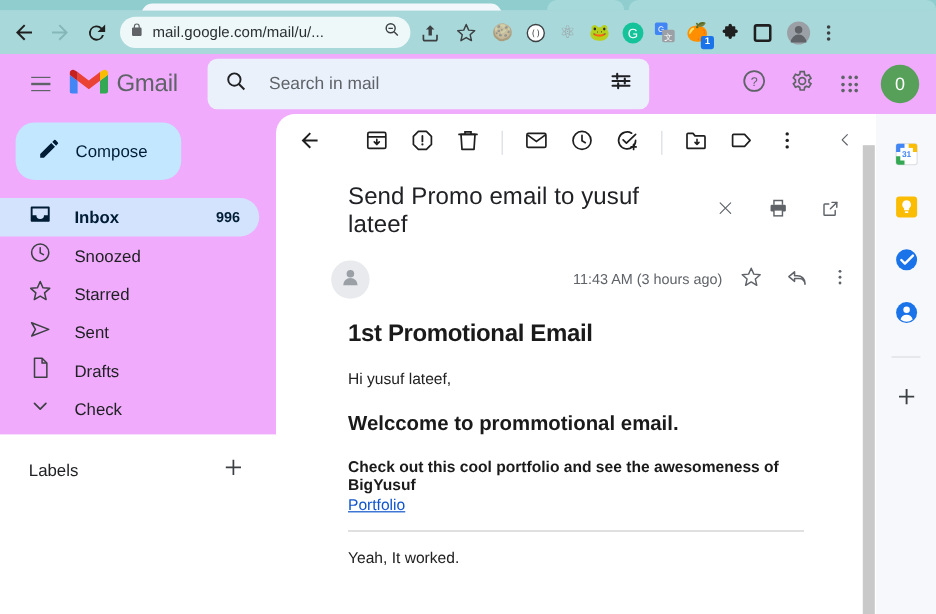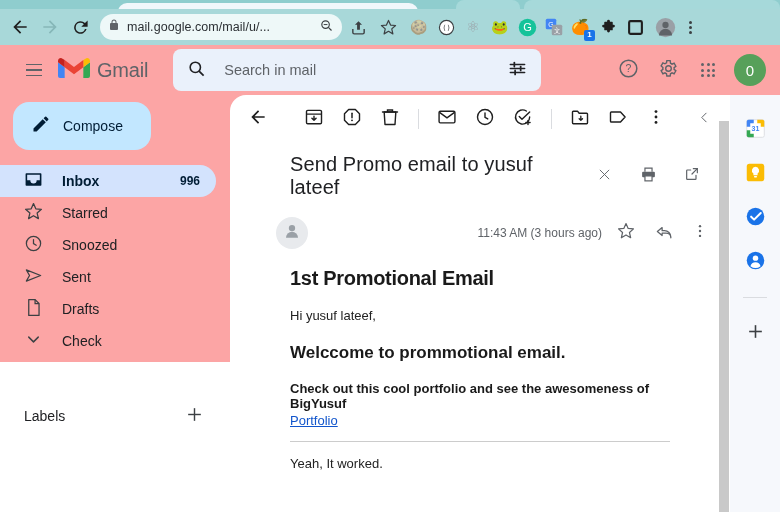--- a/index.html
+++ b/index.html
@@ -57,21 +57,21 @@
   .ext-badge {
     position: absolute; right: -2px; bottom: -2px;
     background: #1a73e8; color: #fff; font-size: 8px; line-height: 10px;
     min-width: 11px; height: 11px; border-radius: 2px; text-align: center;
     font-weight: bold; padding: 0 1px;
   }
   .kebab { width: 22px; display: flex; flex-direction: column; align-items: center; gap: 2px; }
   .kebab i { width: 3px; height: 3px; border-radius: 50%; background: #3c4043; display: block; }
 
   
-  .gmail { position: absolute; top: 45px; left: 0; right: 0; bottom: 0; background: #fca5a5; }
+  .gmail { position: absolute; top: 45px; left: 0; right: 0; bottom: 0; background: #f0abfc; }
 
   .g-header {
     height: 50px; display: flex; align-items: center; padding: 0 8px 0 14px;
   }
   .hamburger { width: 40px; height: 40px; display: flex; flex-direction: column;
     align-items: center; justify-content: center; gap: 4px; border-radius: 50%; }
   .hamburger i { width: 16px; height: 1.6px; background: #5f6368; display: block; }
 
   .logo { display: flex; align-items: center; gap: 7px; margin-left: 4px; }
   .logo-text { font-size: 20px; color: #5f6368; letter-spacing: -0.2px; }
@@ -115,21 +115,21 @@
     height: 32px; display: flex; align-items: center; gap: 19px;
     padding-left: 24px; padding-right: 16px; border-radius: 0 16px 16px 0;
     margin-right: 14px; cursor: pointer;
   }
   .nav-item.active { background: #d3e3fd; }
   .nav-item .label { font-size: 14px; color: #202124; }
   .nav-item.active .label { font-weight: bold; color: #001d35; }
   .nav-item .count { margin-left: auto; font-size: 12px; font-weight: bold; color: #001d35; }
 
   .labels-row {
-    margin-top: 44px; padding-left: 24px; padding-right: 26px;
+    margin-top: 20px; padding-left: 24px; padding-right: 26px;
     display: flex; align-items: center; height: 30px;
   }
   .labels-title { font-size: 14px; color: #202124; }
   .labels-plus { margin-left: auto; }
 
   
   .main {
     flex: 1; background: #ffffff; border-radius: 16px 0 0 0;
     margin-right: 0; position: relative; overflow: hidden;
     display: flex; flex-direction: column;
@@ -431,34 +431,34 @@
                   <path d="M3 4h18a1 1 0 0 1 1 1v14a1 1 0 0 1-1 1H3a1 1 0 0 1-1-1V5a1 1 0 0 1 1-1zm1 9h4a4 4 0 0 0 8 0h4V6H4z" fill="#001d35"></path>
                 </svg>
             </span>
             <span class="label">Inbox</span>
             <span class="count">996</span>
           </div>
 
           <div class="nav-item">
             <span>
               <svg width="19" height="19" viewBox="0 0 24 24">
-                  <path d="M12 17.3l-6.2 3.7 1.6-7L2 9.2l7.1-.6L12 2l2.9 6.6 7.1.6-5.4 4.8 1.6 7z" fill="none" stroke="#3c4043" stroke-width="1.6" stroke-linejoin="round"></path>
-                </svg>
-            </span>
-            <span class="label">Starred</span>
-          </div>
-
-          <div class="nav-item">
-            <span>
-              <svg width="19" height="19" viewBox="0 0 24 24">
                   <circle cx="12" cy="12" r="9" fill="none" stroke="#3c4043" stroke-width="1.6"></circle>
                   <path d="M12 7v5.2l3.4 2" fill="none" stroke="#3c4043" stroke-width="1.6" stroke-linecap="round"></path>
                 </svg>
             </span>
             <span class="label">Snoozed</span>
+          </div>
+
+          <div class="nav-item">
+            <span>
+              <svg width="19" height="19" viewBox="0 0 24 24">
+                  <path d="M12 17.3l-6.2 3.7 1.6-7L2 9.2l7.1-.6L12 2l2.9 6.6 7.1.6-5.4 4.8 1.6 7z" fill="none" stroke="#3c4043" stroke-width="1.6" stroke-linejoin="round"></path>
+                </svg>
+            </span>
+            <span class="label">Starred</span>
           </div>
 
           <div class="nav-item">
             <span>
               <svg width="19" height="19" viewBox="0 0 24 24">
                   <path d="M3 5l18 7-18 7 4-7z" fill="none" stroke="#3c4043" stroke-width="1.6" stroke-linejoin="round"></path>
                 </svg>
             </span>
             <span class="label">Sent</span>
           </div>

